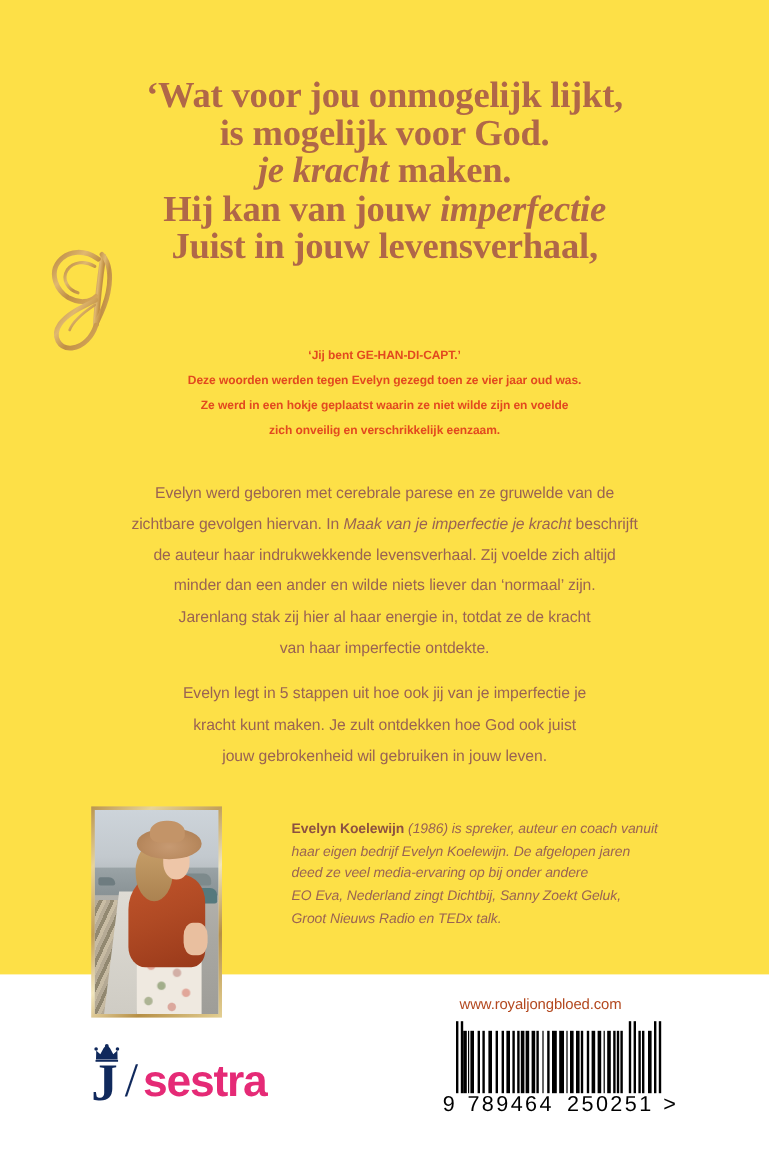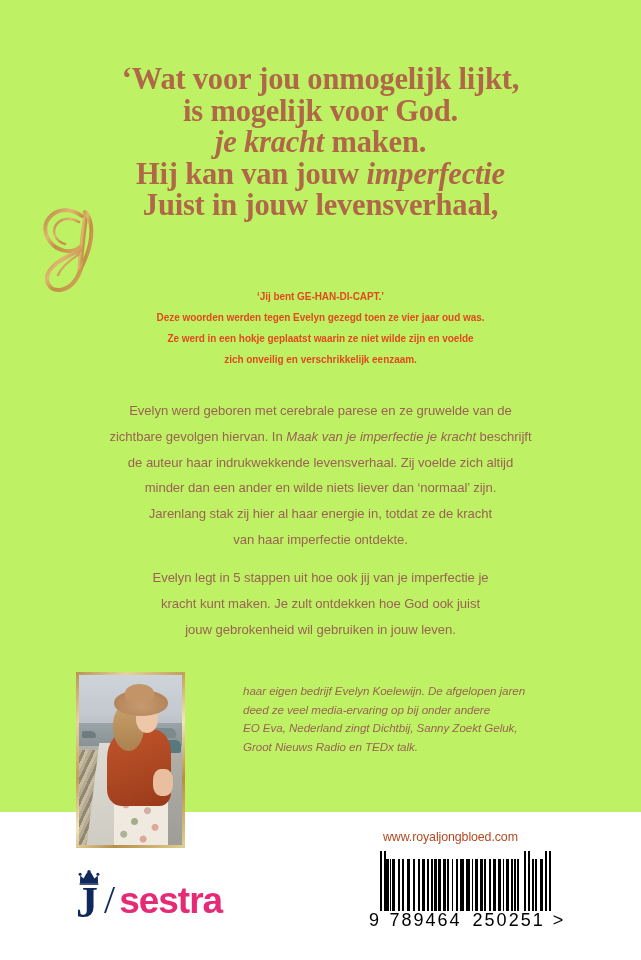--- a/index.html
+++ b/index.html
@@ -11,21 +11,21 @@
     height: 960px;
     overflow: hidden;
     background: #fce9f1;
     font-family: "Liberation Sans", sans-serif;
     position: relative;
   }
 
   #cover {
     position: absolute;
     inset: 0;
-    background: #bef264;
+    background: #fde047;
   }
 
   
   #footer-band {
     position: absolute;
     left: 0;
     right: 0;
     top: 812px;
     height: 148px;
     background: #ffffff;
@@ -397,20 +397,21 @@
       <div class="ph-sweater"></div>
       <div class="ph-arm"></div>
       <div class="ph-hair"></div>
       <div class="ph-face"></div>
       <div class="ph-hat"></div>
       <div class="ph-hat-crown"></div>
     </div>
   </div>
 
   <div id="author-bio">
+      <span class="line"><span class="nm">Evelyn Koelewijn</span> (1986) is spreker, auteur en coach vanuit</span>
       <span class="line">haar eigen bedrijf Evelyn Koelewijn. De afgelopen jaren</span>
       <span class="line">deed ze veel media-ervaring op bij onder andere</span>
       <span class="line">EO Eva, Nederland zingt Dichtbij, Sanny Zoekt Geluk,</span>
       <span class="line">Groot Nieuws Radio en TEDx talk.</span>
     </div>
 
   <div id="logo">
     <div id="logo-j-wrap">
       <svg id="logo-crown" viewBox="0 0 22 15" aria-hidden="true">
         <path d="M2 13 L2.2 5.4 L5.6 8.6 L8.4 3.4 L11 0.6 L13.6 3.4 L16.4 8.6 L19.8 5.4 L20 13 Z" fill="#10295c"></path>

